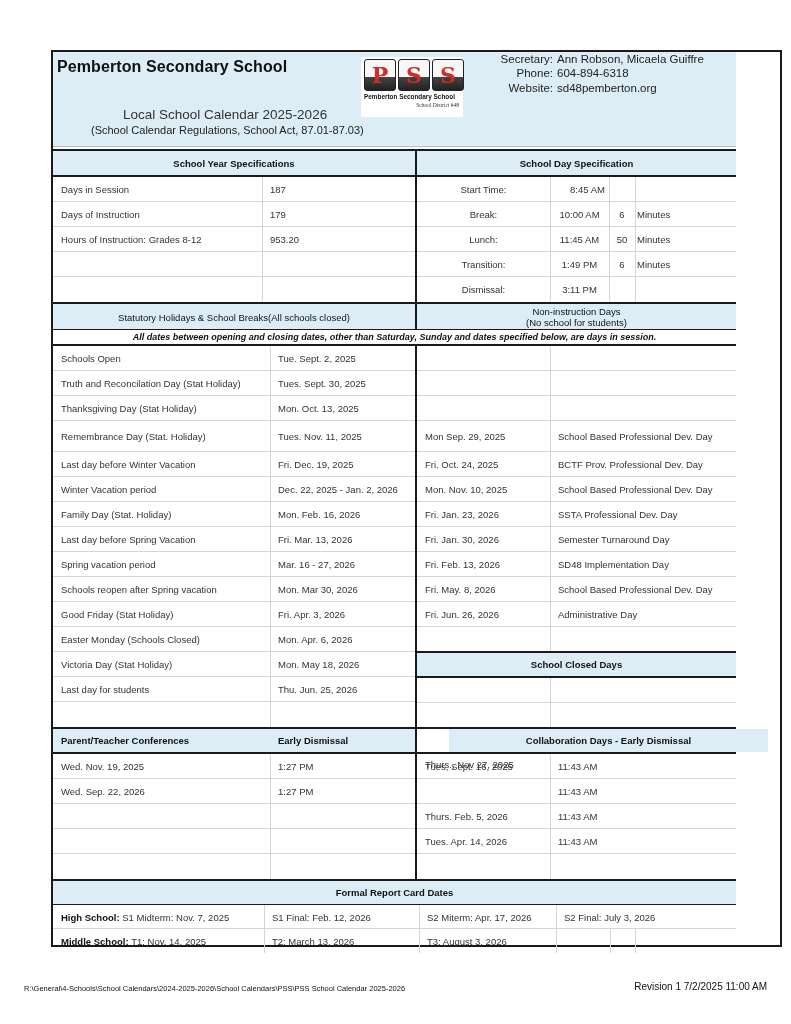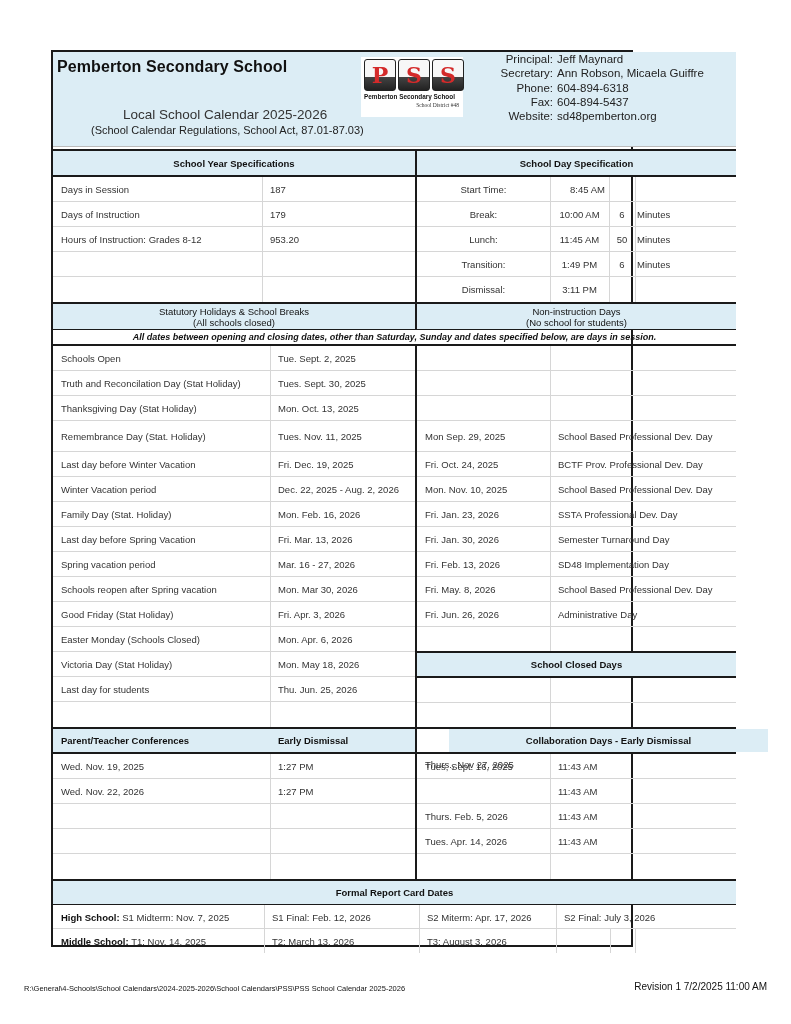--- a/index.html
+++ b/index.html
@@ -1,17 +1,17 @@
 <!DOCTYPE html>
 <html><head>
 <meta charset="utf-8">
 <style>
   html, body { margin: 0; padding: 0; background: #ffffff; }
   body { width: 791px; height: 1024px; position: relative; font-family: "Liberation Sans", sans-serif; color: #222; overflow: hidden; }
-  .page { position: absolute; left: 51px; top: 50px; width: 582px; height: 897px; border: 2px solid #1a1a1a; box-sizing: border-box; }
+  .page { position: absolute; left: 51px; top: 50px; width: 731px; height: 897px; border: 2px solid #1a1a1a; box-sizing: border-box; }
   .abs { position: absolute; box-sizing: border-box; }
   .hdr { left: 0; top: 0; width: 683px; height: 95px; background: #dcedf5; border-bottom: 1px solid #bbb; }
   .school-name { left: 4px; top: 6px; font-size: 16px; font-weight: bold; color: #111; letter-spacing: 0.1px; }
   .cal-title { left: 70px; top: 55px; font-size: 13.5px; color: #333; }
   .cal-sub { left: 38px; top: 72px; font-size: 11px; color: #222; }
   .logo { left: 308px; top: 5px; width: 102px; height: 60px; background: #fff; }
   .logo-letters { position: absolute; left: 3px; top: 2px; display: flex; gap: 2px; }
   .logo-letter { width: 30px; height: 30px; border: 1.5px solid #222; border-radius: 3px; background: linear-gradient(#f7f7f7 55%, #444 56%, #222); display: flex; align-items: center; justify-content: center; font-weight: bold; font-size: 22px; color: #d42a2a; font-family: "DejaVu Serif", serif; }
   .logo-name { position: absolute; left: 3px; top: 36px; font-size: 6.4px; font-weight: bold; color: #111; white-space: nowrap; }
   .logo-district { position: absolute; right: 4px; top: 45px; font-size: 5.5px; color: #333; font-family: "Liberation Serif", serif; }
@@ -43,34 +43,26 @@
       <div class="logo-letters">
         <div class="logo-letter">P</div>
         <div class="logo-letter">S</div>
         <div class="logo-letter">S</div>
       </div>
       <div class="logo-name">Pemberton Secondary School</div>
       <div class="logo-district">School District #48</div>
     </div>
     <div class="abs contacts">
       <div class="contact-row">
-          <span class="contact-label">Principal:</span>
-          <span class="contact-value">Jeff Maynard</span>
-        </div>
-      <div class="contact-row">
           <span class="contact-label">Secretary:</span>
           <span class="contact-value">Ann Robson, Micaela Guiffre</span>
         </div>
       <div class="contact-row">
           <span class="contact-label">Phone:</span>
           <span class="contact-value">604-894-6318</span>
-        </div>
-      <div class="contact-row">
-          <span class="contact-label">Fax:</span>
-          <span class="contact-value">604-894-5437</span>
         </div>
       <div class="contact-row">
           <span class="contact-label">Website:</span>
           <span class="contact-value">sd48pemberton.org</span>
         </div>
     </div>
   </div>
 
   <div id="grid">
       <div class="abs thick-h" style="left: 0px; top: 97px; width: 683px;"></div>
@@ -109,21 +101,21 @@
       <div class="abs cell" style="left: 209px; top: 225px; width: 153px; height: 25px;"></div>
       <div class="abs cell" style="left: 364px; top: 225px; width: 133px; height: 25px; justify-content: center; padding-left: 0px;">Dismissal:</div>
       <div class="abs cell" style="left: 497px; top: 225px; width: 59px; height: 25px; justify-content: center; padding-left: 0px;">3:11 PM</div>
       <div class="abs cell" style="left: 556px; top: 225px; width: 26px; height: 25px; justify-content: center; padding-left: 0px;"></div>
       <div class="abs cell" style="left: 582px; top: 225px; width: 101px; height: 25px; padding-left: 2px;"></div>
       <div class="abs vl" style="left: 209px; top: 125px; height: 125px;"></div>
       <div class="abs vl" style="left: 497px; top: 125px; height: 125px;"></div>
       <div class="abs vl" style="left: 556px; top: 125px; height: 125px;"></div>
       <div class="abs vl" style="left: 582px; top: 125px; height: 125px;"></div>
       <div class="abs thick-h" style="left: 0px; top: 250px; width: 683px;"></div>
-      <div class="abs sec-head" style="left: 0px; top: 252px; width: 362px; height: 26px; flex-direction: column; font-weight: normal;">
+      <div class="abs sec-head" style="left: 0px; top: 252px; width: 362px; height: 26px; flex-direction: row; font-weight: normal;">
         <span>Statutory Holidays &amp; School Breaks</span>
         <span>(All schools closed)</span>
       </div>
       <div class="abs sec-head" style="left: 364px; top: 252px; width: 319px; height: 26px; flex-direction: column; font-weight: normal;">
         <span>Non-instruction Days</span>
         <span>(No school for students)</span>
       </div>
       <div class="abs thick-h" style="left: 0px; top: 277px; width: 683px; height: 1px;"></div>
       <div class="abs note" style="left: 0px; top: 278px; width: 683px; height: 14px;">All dates between opening and closing dates, other than Saturday, Sunday and dates specified below, are days in session.</div>
       <div class="abs vl" style="left: 362px; top: 97px; height: 181px; width: 2px; background: rgb(26, 26, 26);"></div>
@@ -137,21 +129,21 @@
       <div class="abs cell" style="left: 0px; top: 344px; width: 217px; height: 25px;">Thanksgiving Day (Stat Holiday)</div>
       <div class="abs cell" style="left: 217px; top: 344px; width: 145px; height: 25px;">Mon. Oct. 13, 2025</div>
       <div class="abs hl" style="left: 0px; top: 368px; width: 362px;"></div>
       <div class="abs cell" style="left: 0px; top: 369px; width: 217px; height: 31px;">Remembrance Day (Stat. Holiday)</div>
       <div class="abs cell" style="left: 217px; top: 369px; width: 145px; height: 31px;">Tues. Nov. 11, 2025</div>
       <div class="abs hl" style="left: 0px; top: 399px; width: 362px;"></div>
       <div class="abs cell" style="left: 0px; top: 400px; width: 217px; height: 25px;">Last day before Winter Vacation</div>
       <div class="abs cell" style="left: 217px; top: 400px; width: 145px; height: 25px;">Fri. Dec. 19, 2025</div>
       <div class="abs hl" style="left: 0px; top: 424px; width: 362px;"></div>
       <div class="abs cell" style="left: 0px; top: 425px; width: 217px; height: 25px;">Winter Vacation period</div>
-      <div class="abs cell" style="left: 217px; top: 425px; width: 145px; height: 25px;">Dec. 22, 2025 - Aug. 2, 2026</div>
+      <div class="abs cell" style="left: 217px; top: 425px; width: 145px; height: 25px;">Dec. 22, 2025 - Jan. 2, 2026</div>
       <div class="abs hl" style="left: 0px; top: 449px; width: 362px;"></div>
       <div class="abs cell" style="left: 0px; top: 450px; width: 217px; height: 25px;">Family Day (Stat. Holiday)</div>
       <div class="abs cell" style="left: 217px; top: 450px; width: 145px; height: 25px;">Mon. Feb. 16, 2026</div>
       <div class="abs hl" style="left: 0px; top: 474px; width: 362px;"></div>
       <div class="abs cell" style="left: 0px; top: 475px; width: 217px; height: 25px;">Last day before Spring Vacation</div>
       <div class="abs cell" style="left: 217px; top: 475px; width: 145px; height: 25px;">Fri. Mar. 13, 2026</div>
       <div class="abs hl" style="left: 0px; top: 499px; width: 362px;"></div>
       <div class="abs cell" style="left: 0px; top: 500px; width: 217px; height: 25px;">Spring vacation period</div>
       <div class="abs cell" style="left: 217px; top: 500px; width: 145px; height: 25px;">Mar. 16 - 27, 2026</div>
       <div class="abs hl" style="left: 0px; top: 524px; width: 362px;"></div>
@@ -221,21 +213,21 @@
       <div class="abs thick-h" style="left: 0px; top: 675px; width: 683px;"></div>
       <div class="abs sec-head" style="left: 0px; top: 677px; width: 217px; height: 23px; justify-content: flex-start; padding-left: 8px;">Parent/Teacher Conferences</div>
       <div class="abs sec-head" style="left: 217px; top: 677px; width: 145px; height: 23px; justify-content: flex-start; padding-left: 8px;">Early Dismissal</div>
       <div class="abs sec-head" style="left: 364px; top: 677px; width: 319px; height: 23px; margin-left: 32px;">Collaboration Days - Early Dismissal</div>
       <div class="abs thick-h" style="left: 0px; top: 700px; width: 683px;"></div>
       <div class="abs cell" style="left: 0px; top: 702px; width: 217px; height: 25px;">Wed. Nov. 19, 2025</div>
       <div class="abs cell" style="left: 217px; top: 702px; width: 145px; height: 25px;">1:27 PM</div>
       <div class="abs cell" style="left: 364px; top: 702px; width: 133px; height: 25px;">Tues, Sept. 16, 2025</div>
       <div class="abs cell" style="left: 497px; top: 702px; width: 186px; height: 25px;">11:43 AM</div>
       <div class="abs hl" style="left: 0px; top: 726px; width: 683px;"></div>
-      <div class="abs cell" style="left: 0px; top: 727px; width: 217px; height: 25px;">Wed. Nov. 22, 2026</div>
+      <div class="abs cell" style="left: 0px; top: 727px; width: 217px; height: 25px;">Wed. Sep. 22, 2026</div>
       <div class="abs cell" style="left: 217px; top: 727px; width: 145px; height: 25px;">1:27 PM</div>
       <div class="abs cell" style="left: 364px; top: 700px; width: 133px; height: 25px;">Thurs., Nov 27, 2025</div>
       <div class="abs cell" style="left: 497px; top: 727px; width: 186px; height: 25px;">11:43 AM</div>
       <div class="abs hl" style="left: 0px; top: 751px; width: 683px;"></div>
       <div class="abs cell" style="left: 0px; top: 752px; width: 217px; height: 25px;"></div>
       <div class="abs cell" style="left: 217px; top: 752px; width: 145px; height: 25px;"></div>
       <div class="abs cell" style="left: 364px; top: 752px; width: 133px; height: 25px;">Thurs. Feb. 5, 2026</div>
       <div class="abs cell" style="left: 497px; top: 752px; width: 186px; height: 25px;">11:43 AM</div>
       <div class="abs hl" style="left: 0px; top: 776px; width: 683px;"></div>
       <div class="abs cell" style="left: 0px; top: 777px; width: 217px; height: 25px;"></div>

